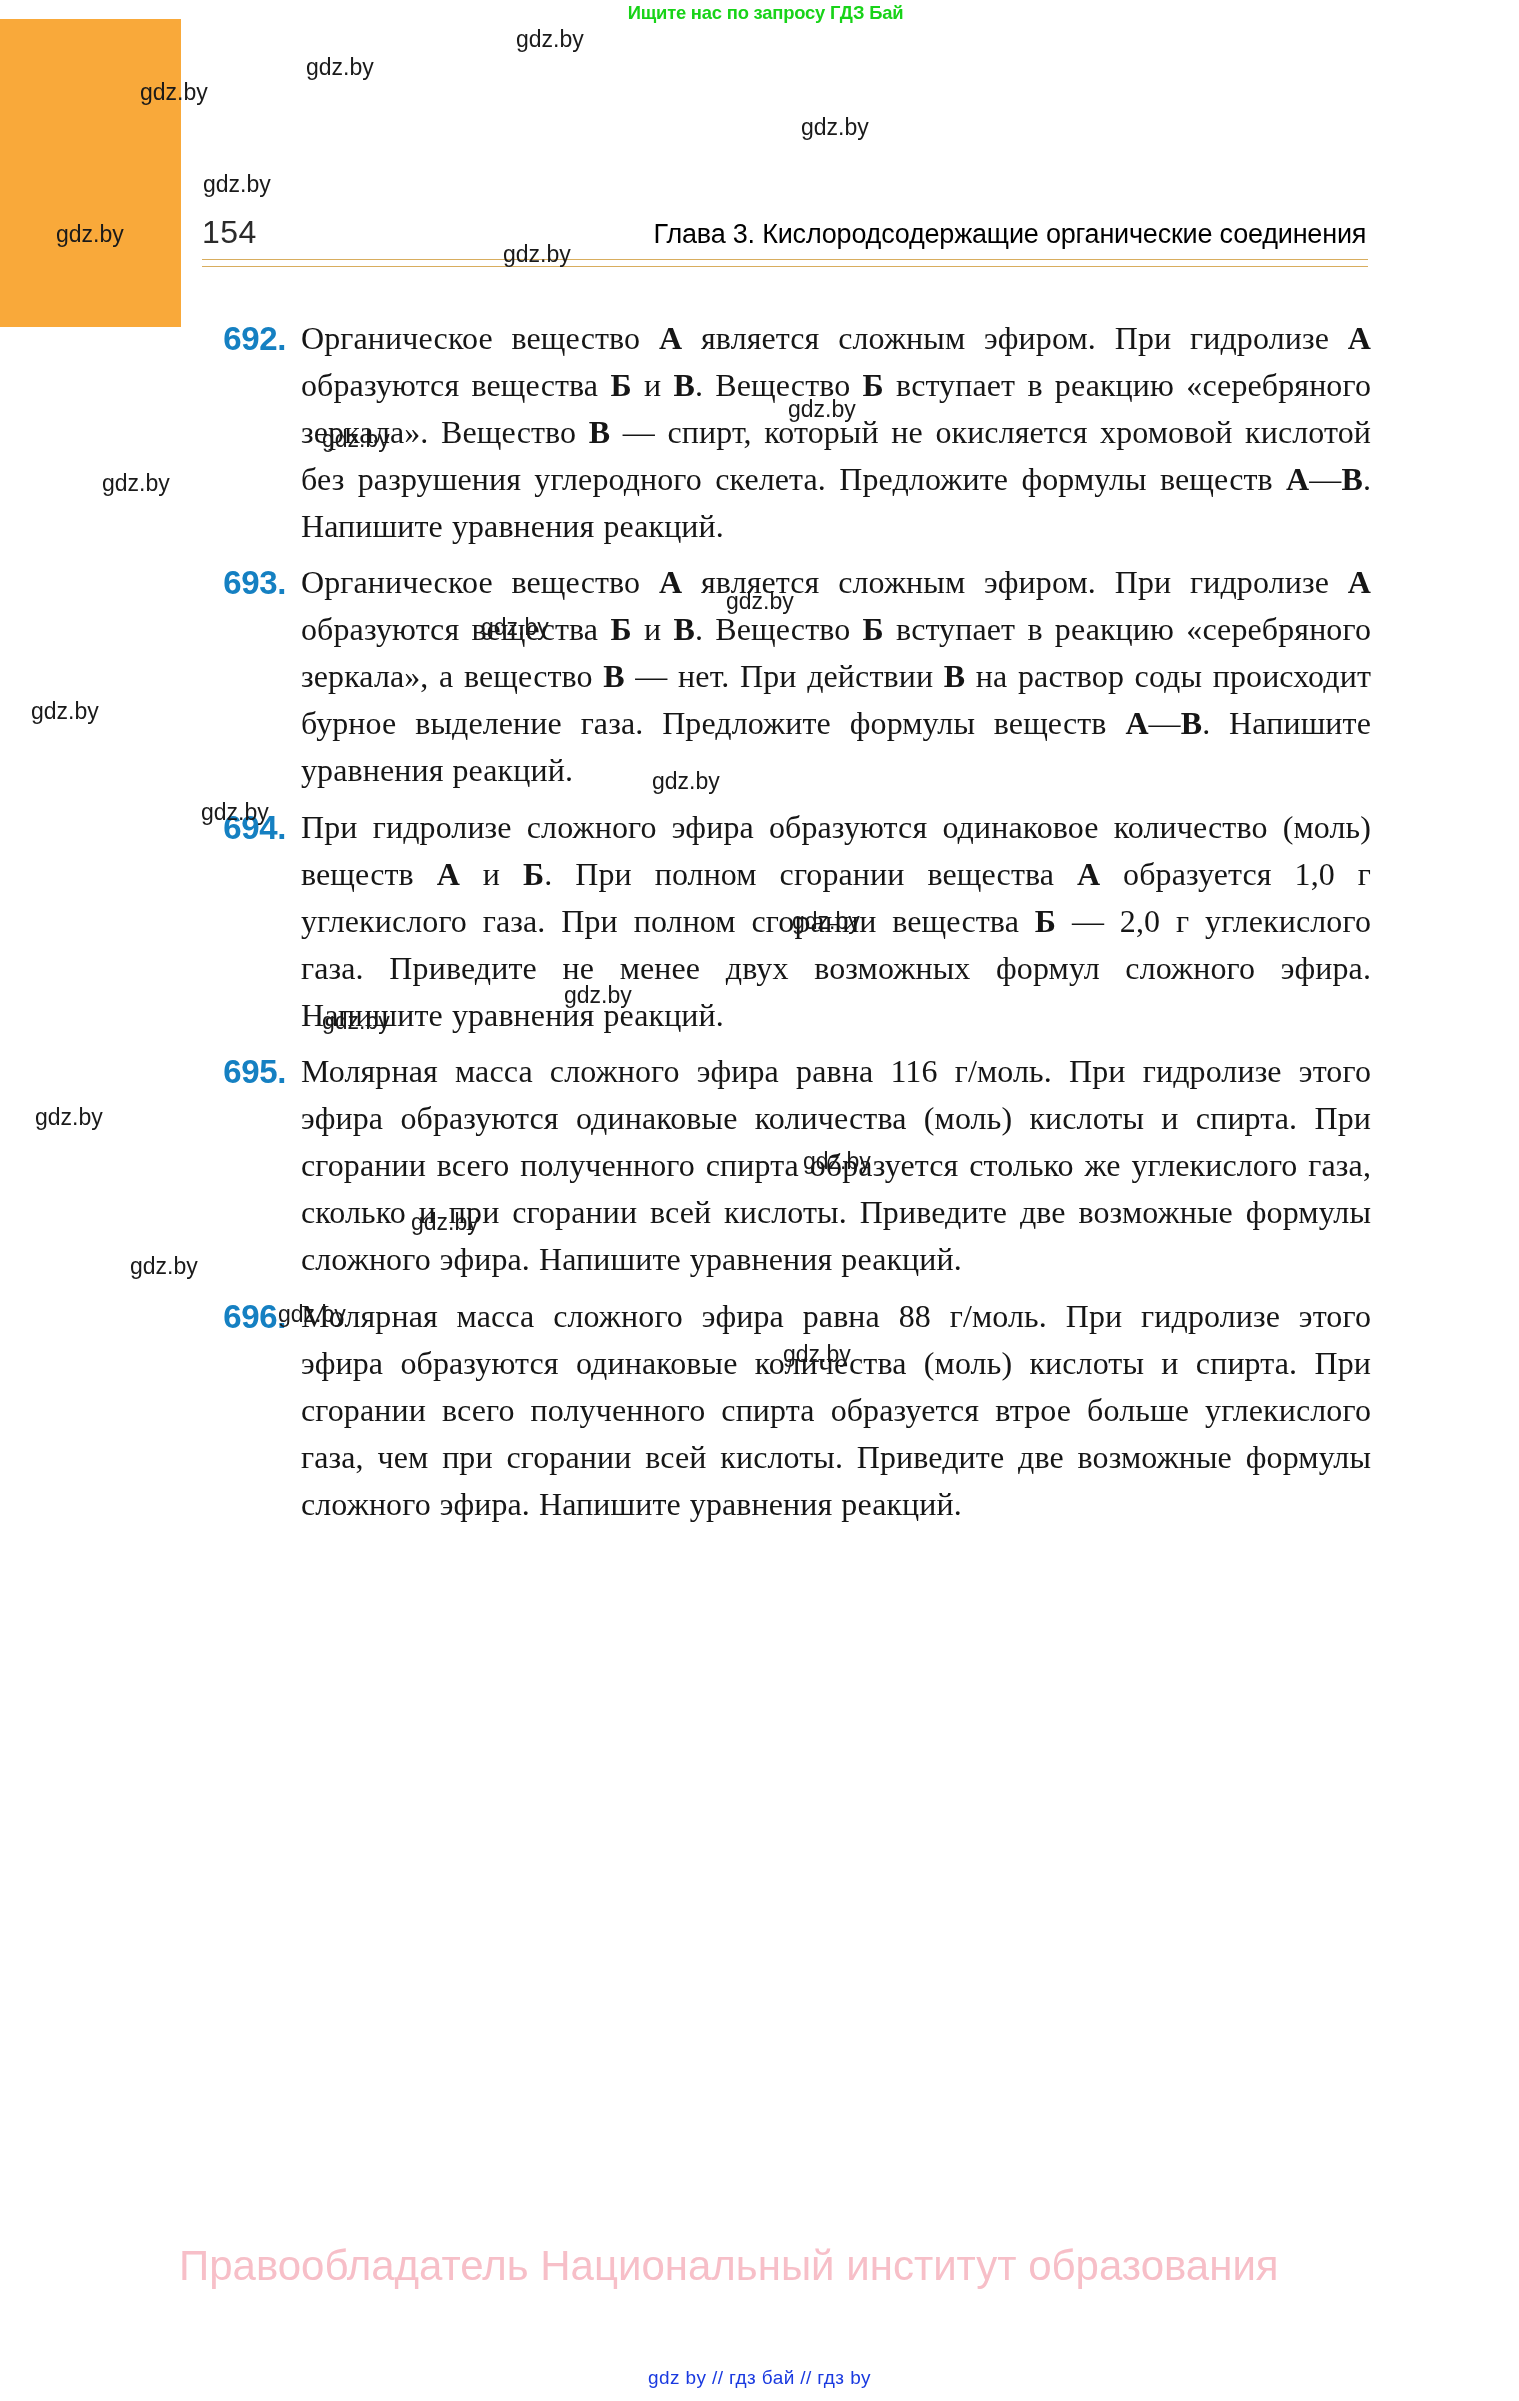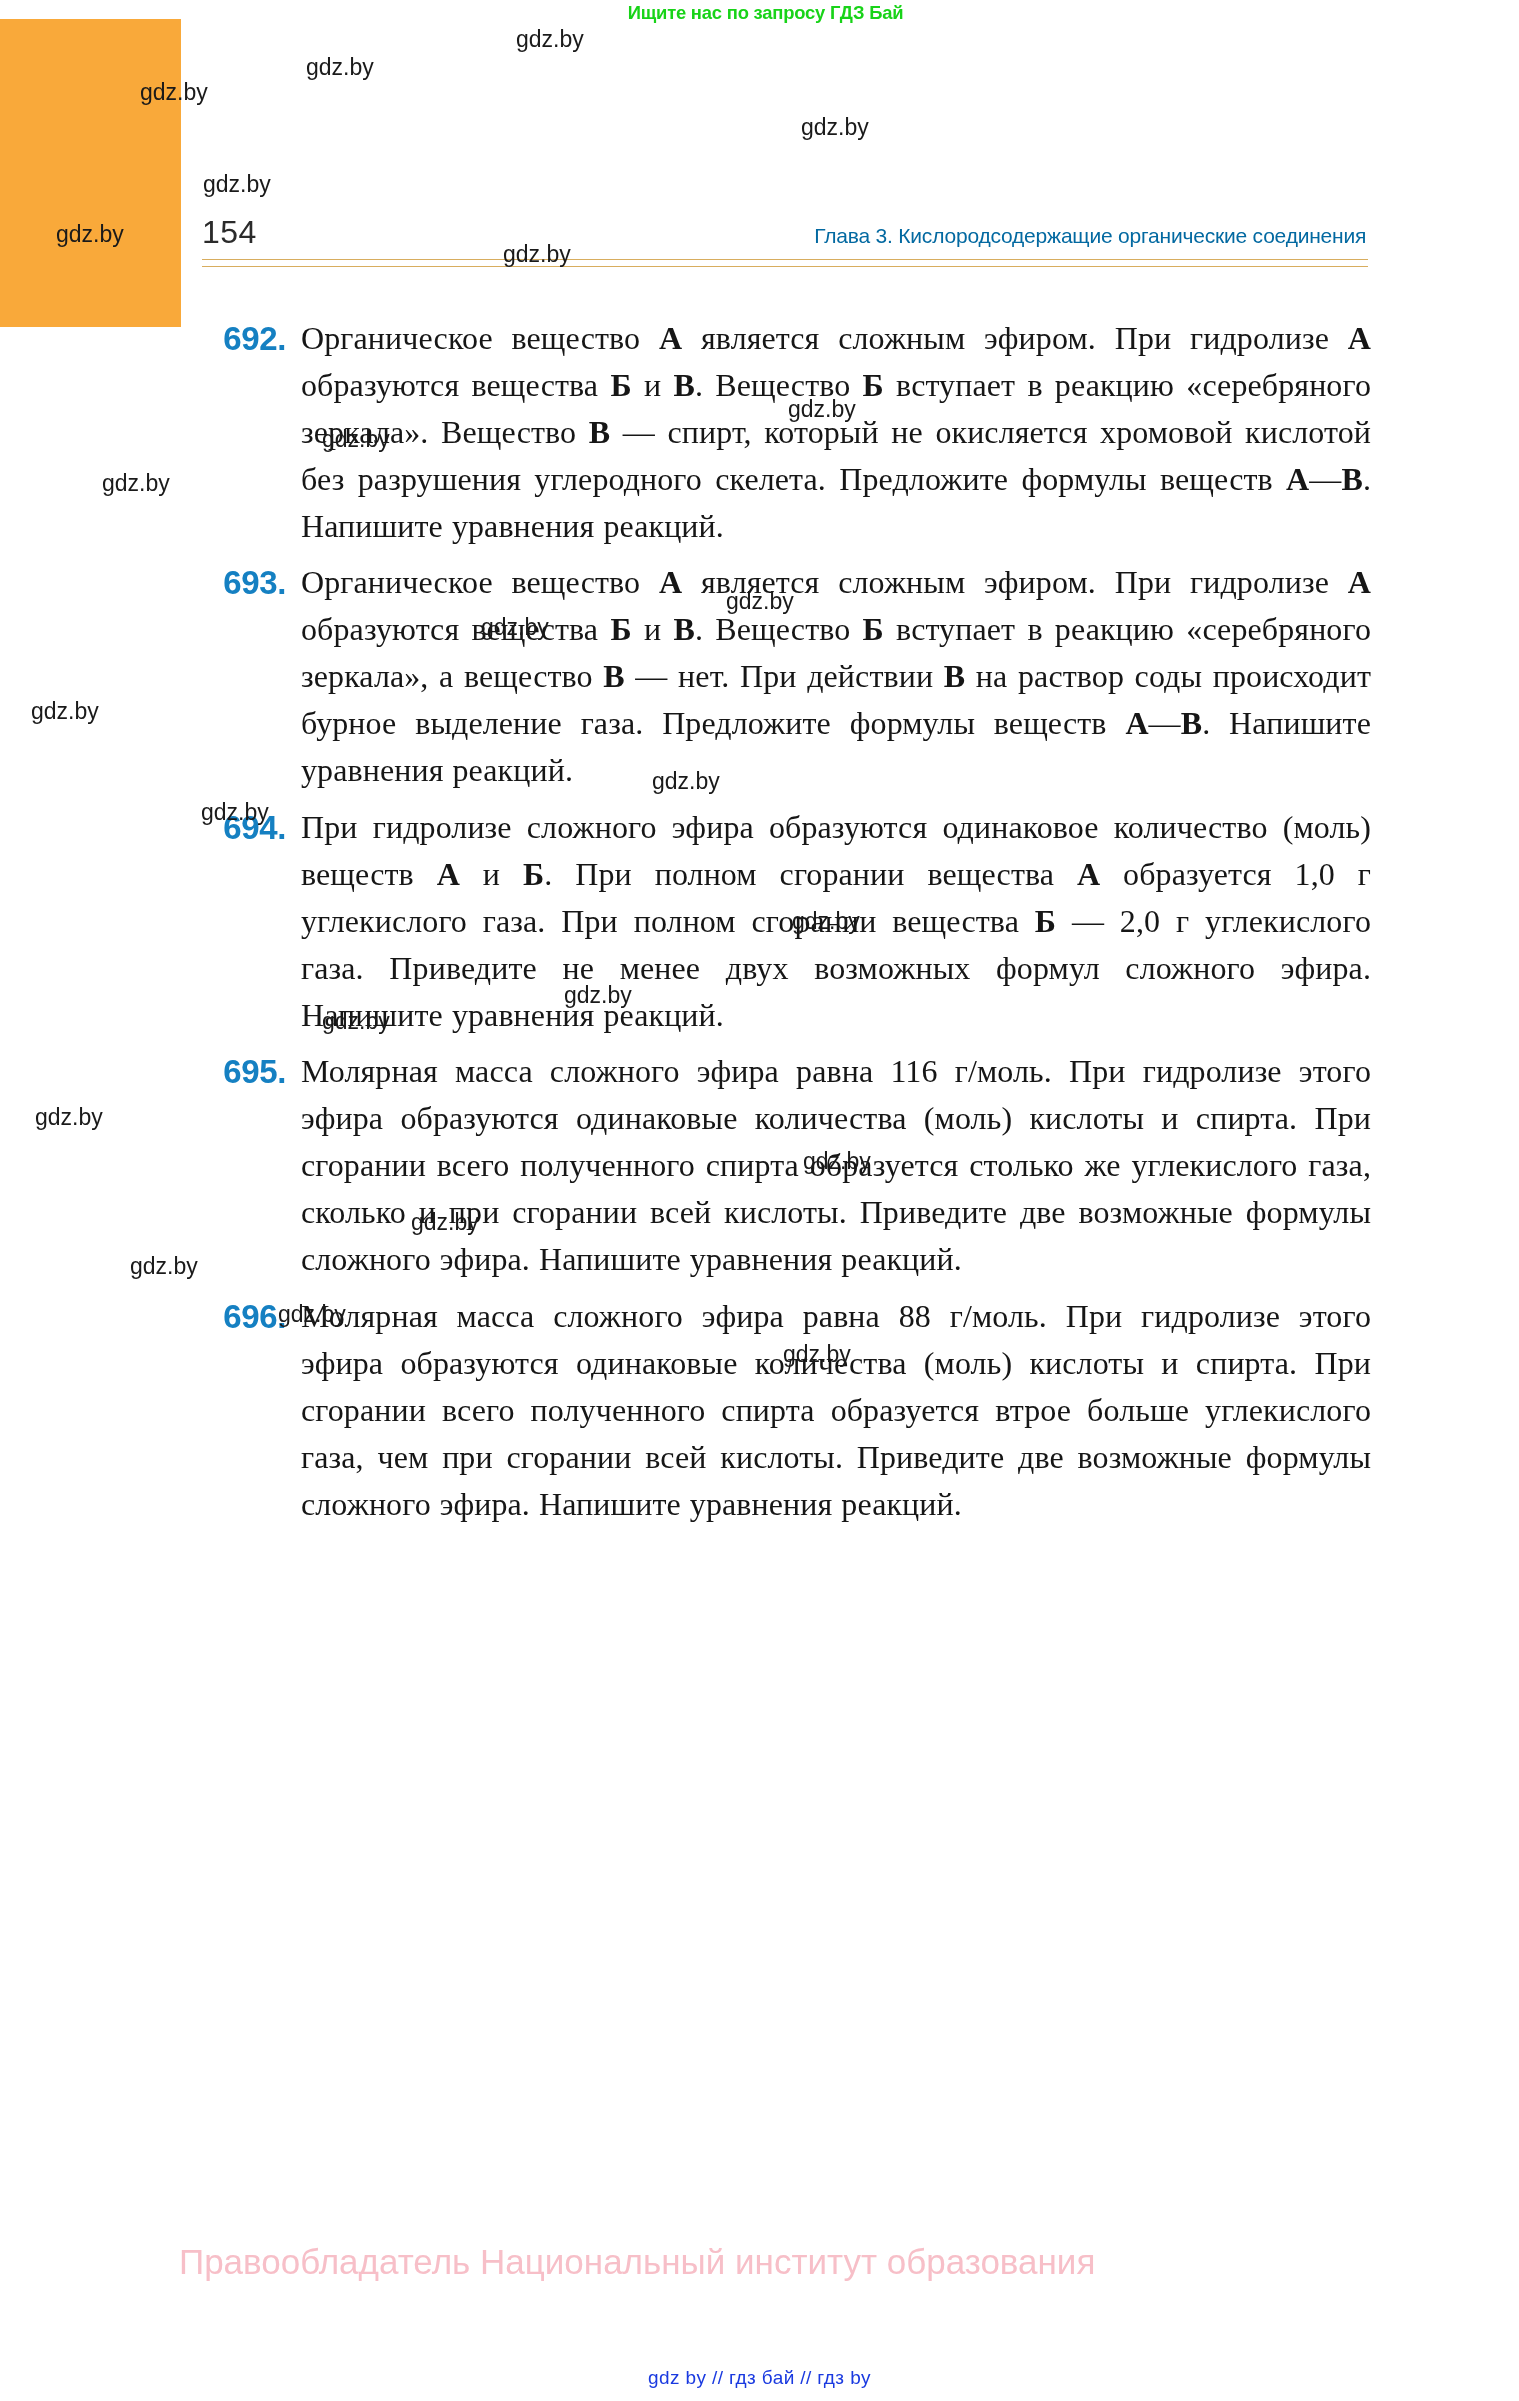--- a/index.html
+++ b/index.html
@@ -48,21 +48,21 @@
     font-size: 19px;
     color: #1a3ae0;
     letter-spacing: 0.4px;
     z-index: 7;
   }
   .wm-copyright {
     position: absolute;
     left: 179px;
     top: 2242px;
     font-family: "Liberation Sans", sans-serif;
-    font-size: 35px;
+    font-size: 42px;
     color: #f7bfc8;
     white-space: nowrap;
     z-index: 6;
   }
 
   
   .orange-block {
     position: absolute;
     left: 0;
     top: 19px;
@@ -87,23 +87,23 @@
   }
   .page-number {
     font-family: "Liberation Sans", sans-serif;
     font-size: 32px;
     font-weight: 400;
     color: #2b2b2b;
     letter-spacing: 0.4px;
   }
   .chapter-title {
     font-family: "Liberation Sans", sans-serif;
-    font-size: 21px;
+    font-size: 27px;
     font-weight: 400;
-    color: #0369a1;
+    color: #000000;
     letter-spacing: -0.2px;
     padding-right: 1.8px;
   }
   .header-rule {
     margin-top: 7.9px;
     width: 100%;
     height: 6.1px;
     border-top: 1.8px solid #d8ad5e;
     border-bottom: 1.8px solid #d8ad5e;
   }

